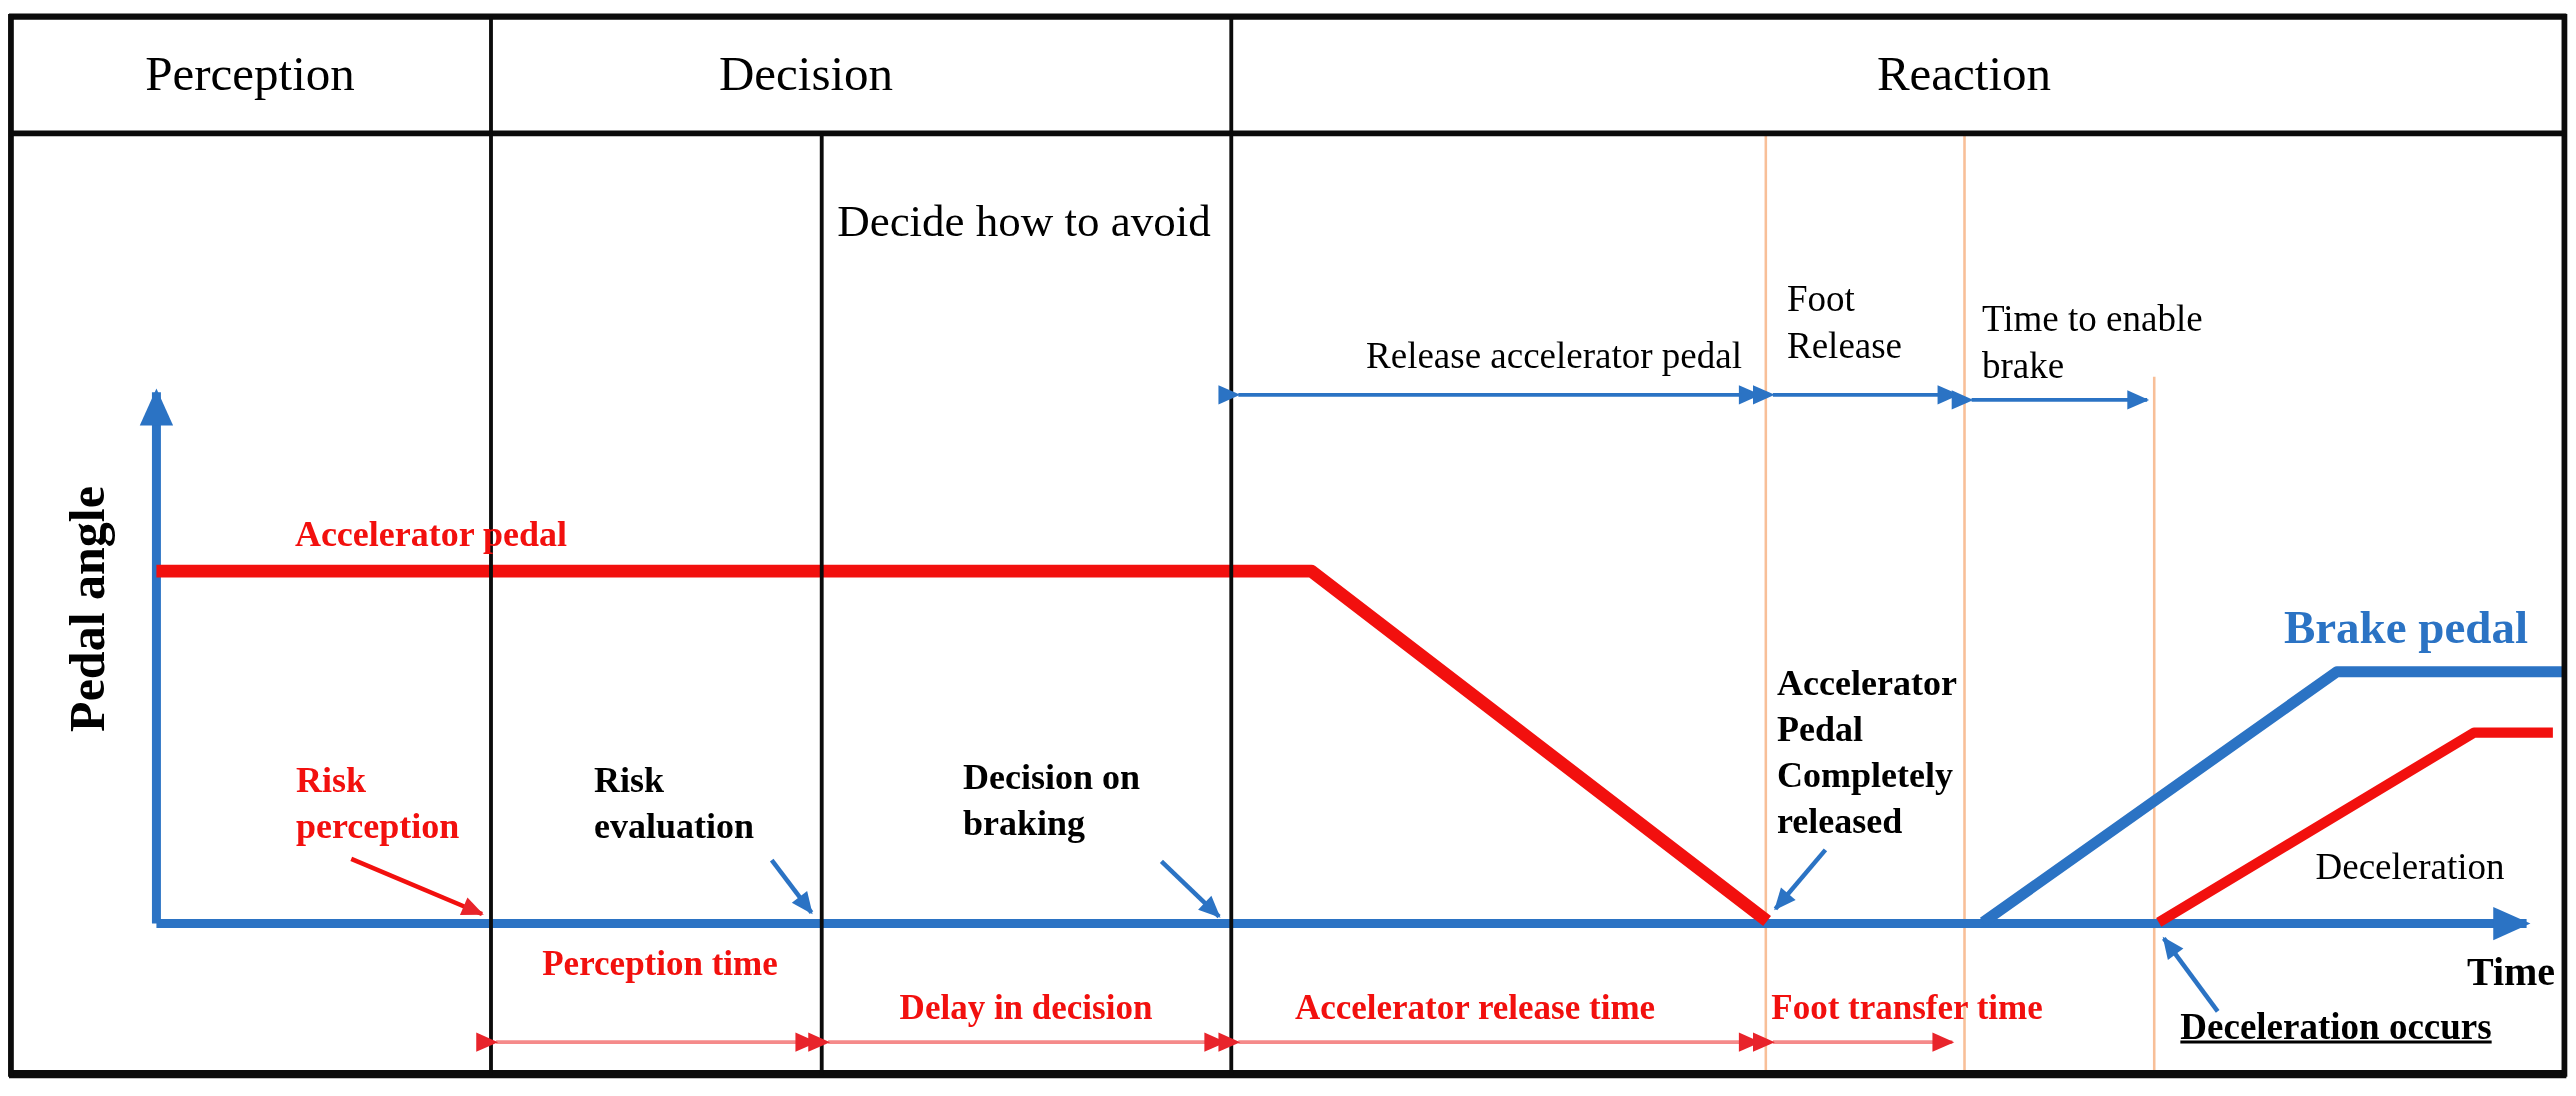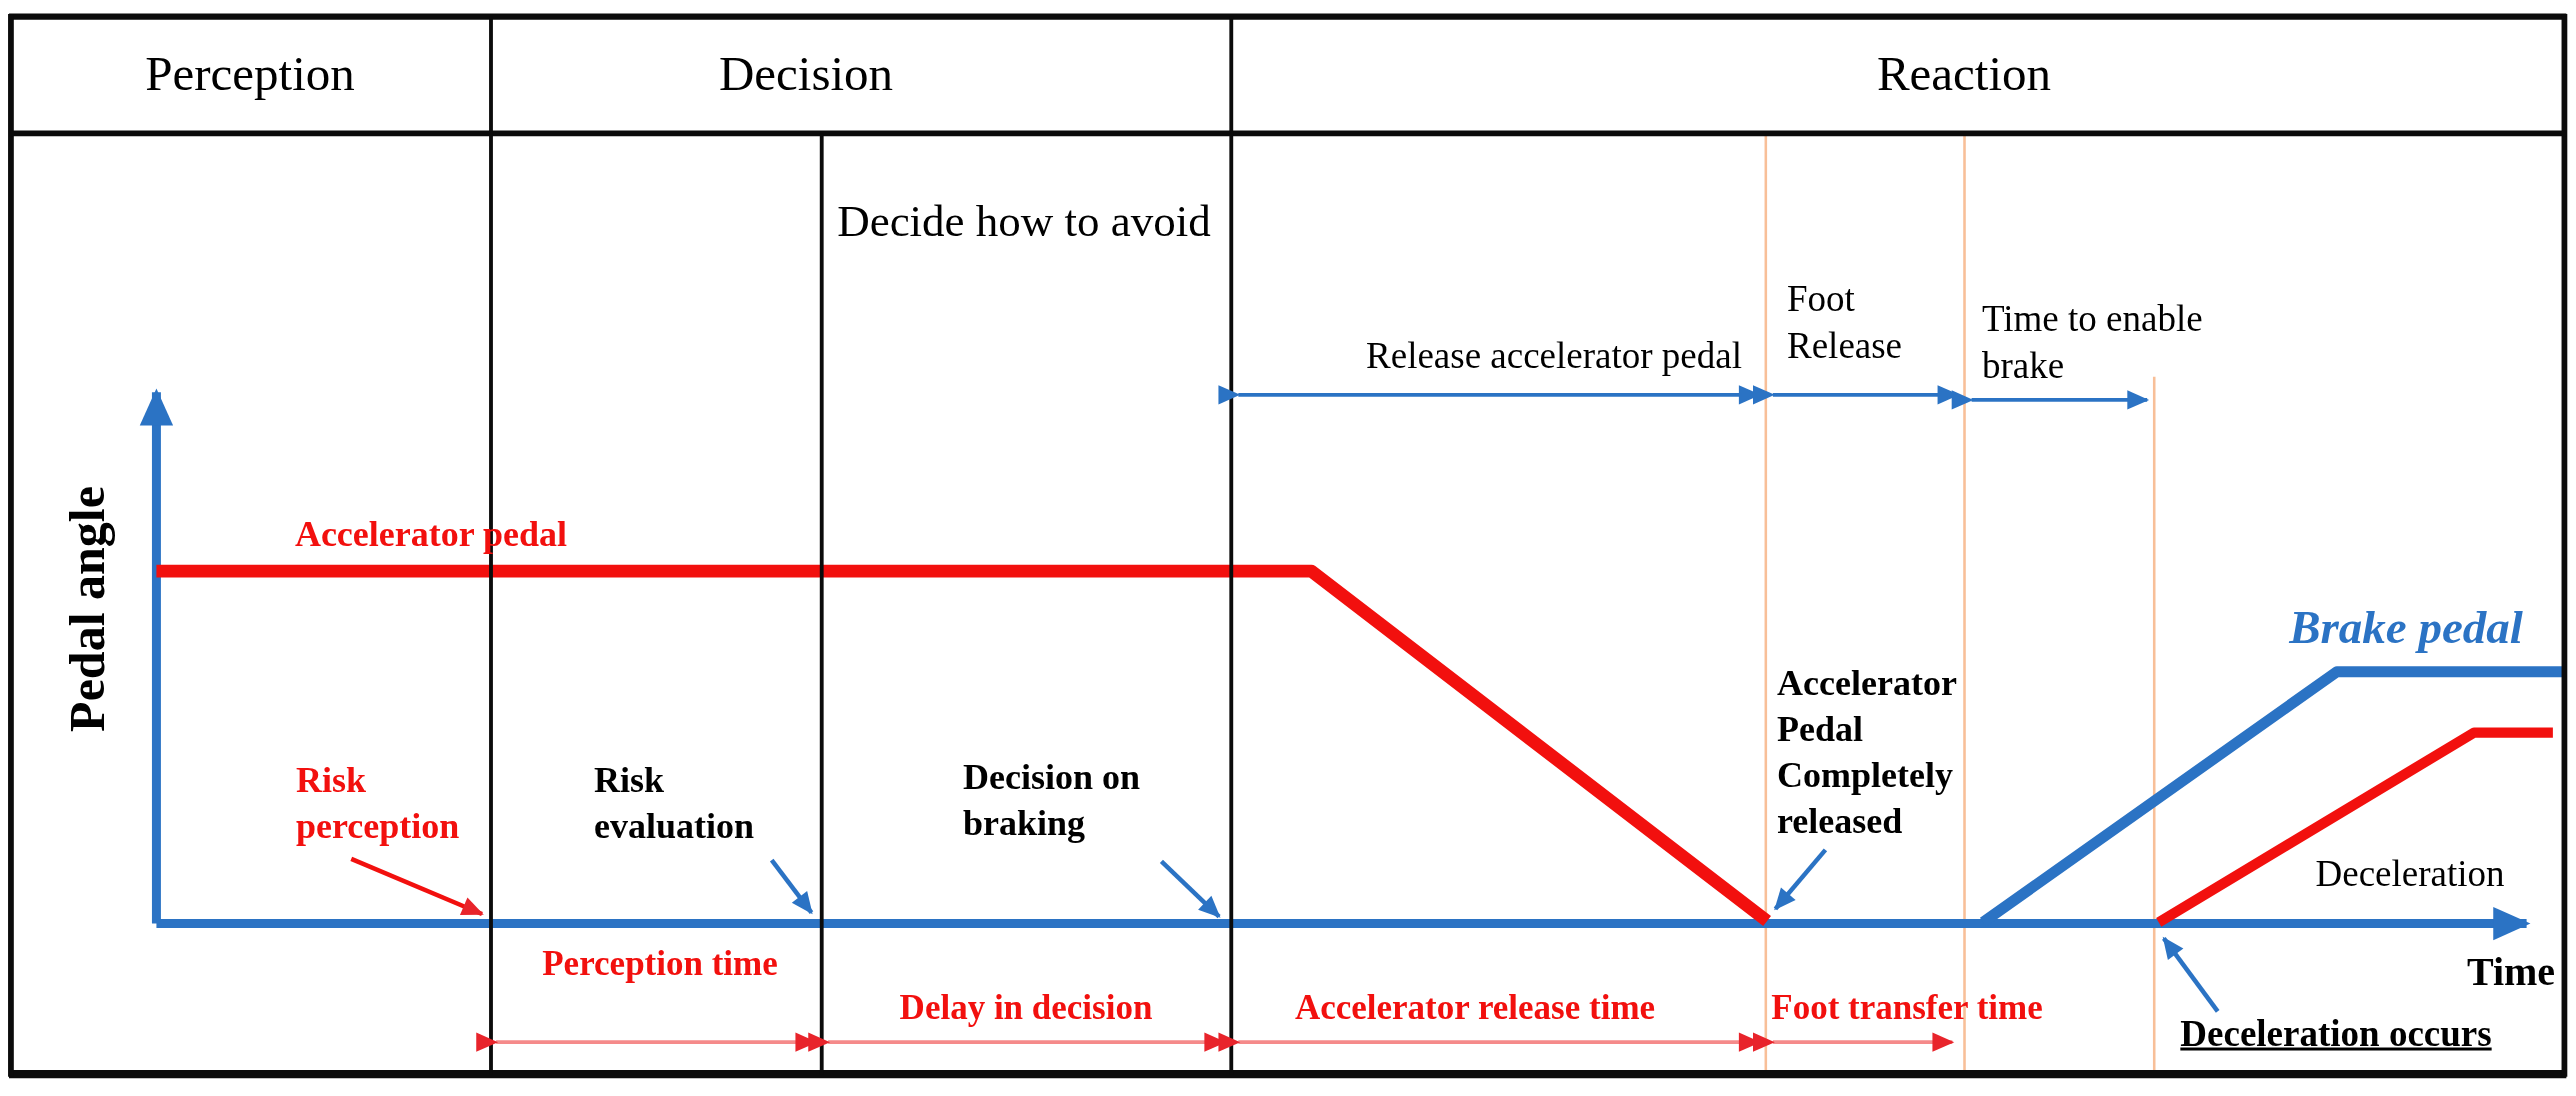--- a/index.html
+++ b/index.html
@@ -15,25 +15,25 @@
   .rot{transform:translate(-50%,-50%) rotate(-90deg);white-space:pre;}
   .serif-reg{font-weight:400;}
   .b{font-weight:700;}
   .red{color:var(--red);}
   .blue{color:var(--blue);}
   .f-header{font-size:49px;}
   .f-decide{font-size:45px;font-family:Liberation Serif, serif;}
   .f-arrowlbl{font-size:37px;}
   .f-note{font-size:36px;}
   .f-series{font-size:36px;}
-  .f-brake{font-size:47px;font-style:italic;}
+  .f-brake{font-size:47px;}
   .f-axis{font-size:50px;}
   .f-time{font-size:40px;}
   .f-dur{font-size:35px;}
-  .f-decel{font-size:37px;margin-top:7px;}
+  .f-decel{font-size:37px;}
   
   .sBlack{stroke:var(--black);}
   .sOrange{stroke:var(--orange);}
   .sBlue{stroke:var(--blue);}
   .sRed{stroke:var(--red);}
   .sRedSoft{stroke:var(--redline);}
   .fBlue{fill:var(--blue);}
   .fRed{fill:var(--redhead);}
   .noFill{fill:none;}
 </style>

